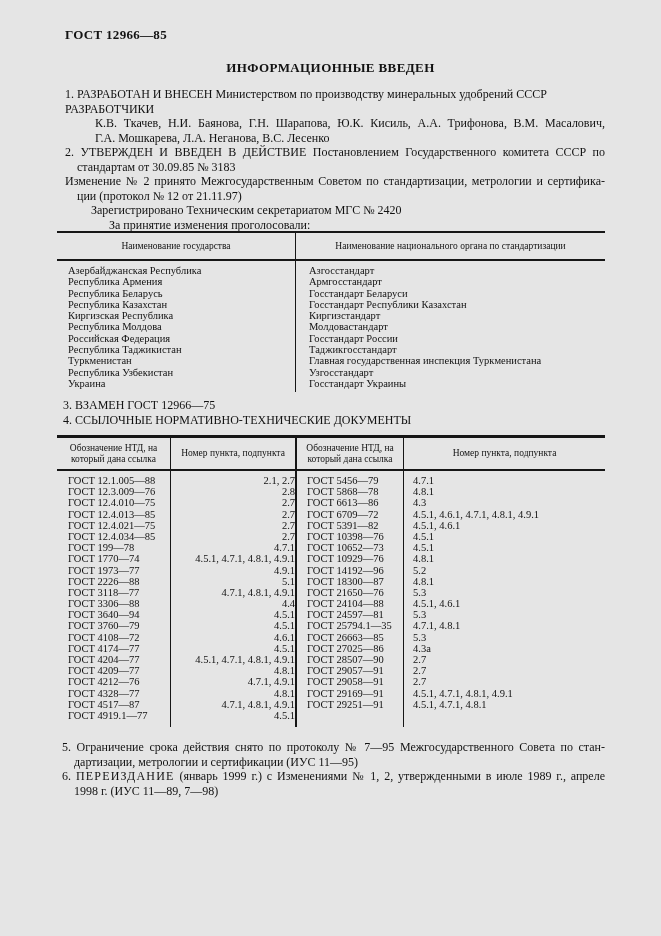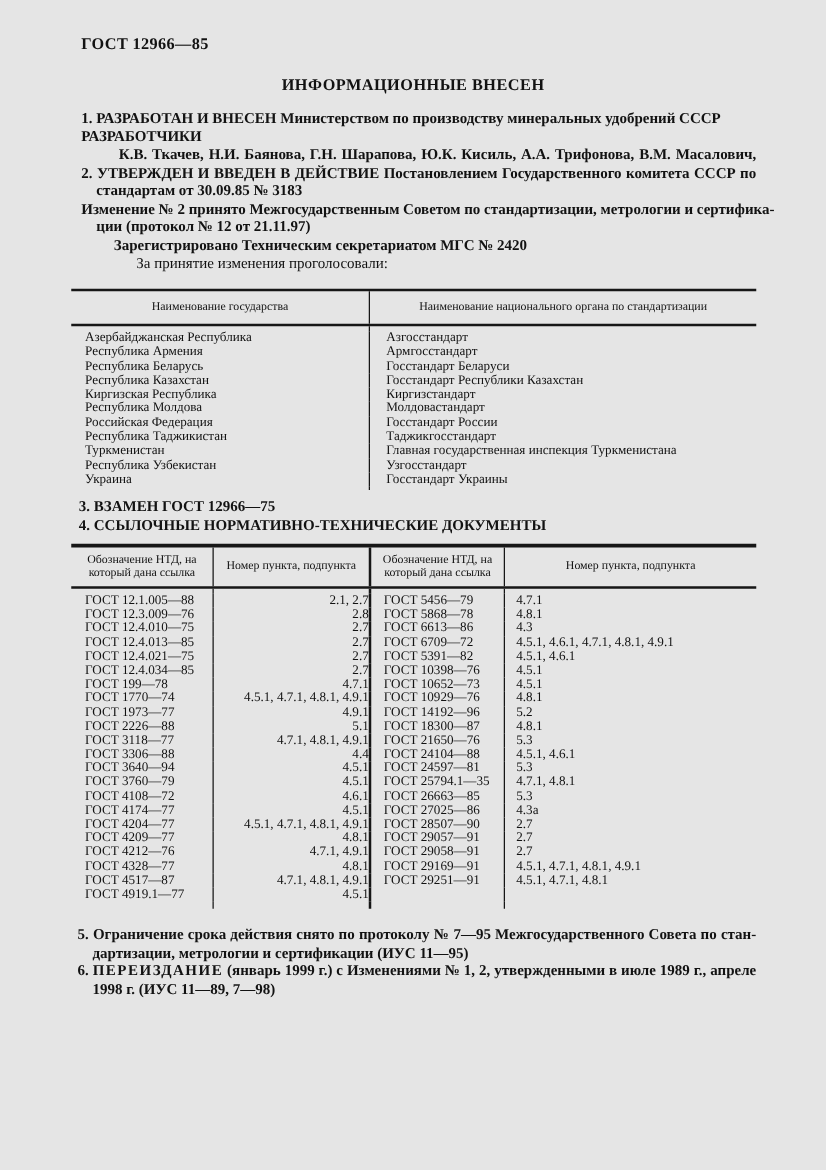--- a/index.html
+++ b/index.html
@@ -1,21 +1,21 @@
 <!DOCTYPE html>
 <html lang="ru"><head>
 <meta charset="utf-8">
 <style>
   * { margin:0; padding:0; box-sizing:border-box; }
   html,body { background:#ffffff; }
   .page {
     position:relative; width:661px; height:936px; background:#e5e5e5;
     font-family:"Liberation Serif","DejaVu Serif",serif; color:#121212; overflow:hidden;
   }
-  .b { font-weight:bold; }
+  .b { font-weight:normal; }
   .doc-code { position:absolute; left:65px; top:27px; font-size:13px; font-weight:bold; letter-spacing:0.3px; }
   .main-title { position:absolute; left:0; right:0; top:60px; text-align:center; font-size:13px; font-weight:bold; letter-spacing:0.4px; }
 
   .content { position:absolute; left:65px; top:87px; width:540px; }
   .ln { font-size:12px; line-height:14.5px; white-space:normal; }
   .jl { text-align:justify; text-align-last:justify; white-space:nowrap; }
   .ind { padding-left:12px; }
   .ind2 { padding-left:30px; }
   .ind3 { padding-left:26px; }
   .ind4 { padding-left:44px; }
@@ -54,26 +54,27 @@
   .footer { position:absolute; left:62px; top:740px; width:543px; }
   .footer .ln { line-height:14.6px; }
   .ls { letter-spacing:1.2px; }
 </style>
 </head>
 <body>
 
 <div class="page">
 
   <div class="doc-code">ГОСТ 12966—85</div>
-  <div class="main-title">ИНФОРМАЦИОННЫЕ ВНЕСЕН</div>
+  <div class="main-title">ИНФОРМАЦИОННЫЕ ВВЕДЕН</div>
 
   <div class="content">
     <div class="ln b">1. РАЗРАБОТАН И ВНЕСЕН Министерством по производству минеральных удобрений СССР</div>
     <div class="ln b">РАЗРАБОТЧИКИ</div>
     <div class="ln b ind2 jl">К.В. Ткачев, Н.И. Баянова, Г.Н. Шарапова, Ю.К. Кисиль, А.А. Трифонова, В.М. Масалович,</div>
+    <div class="ln b ind2">Г.А. Мошкарева, Л.А. Неганова, В.С. Лесенко</div>
     <div class="ln b jl">2. УТВЕРЖДЕН И ВВЕДЕН В ДЕЙСТВИЕ Постановлением Государственного комитета СССР по</div>
     <div class="ln b ind">стандартам от 30.09.85 № 3183</div>
     <div class="ln b jl">Изменение № 2 принято Межгосударственным Советом по стандартизации, метрологии и сертифика-</div>
     <div class="ln b ind">ции (протокол № 12 от 21.11.97)</div>
     <div class="ln b ind3">Зарегистрировано Техническим секретариатом МГС № 2420</div>
     <div class="ln ind4">За принятие изменения проголосовали:</div>
   </div>
 
   <div class="t1">
     <div class="t1-head">

